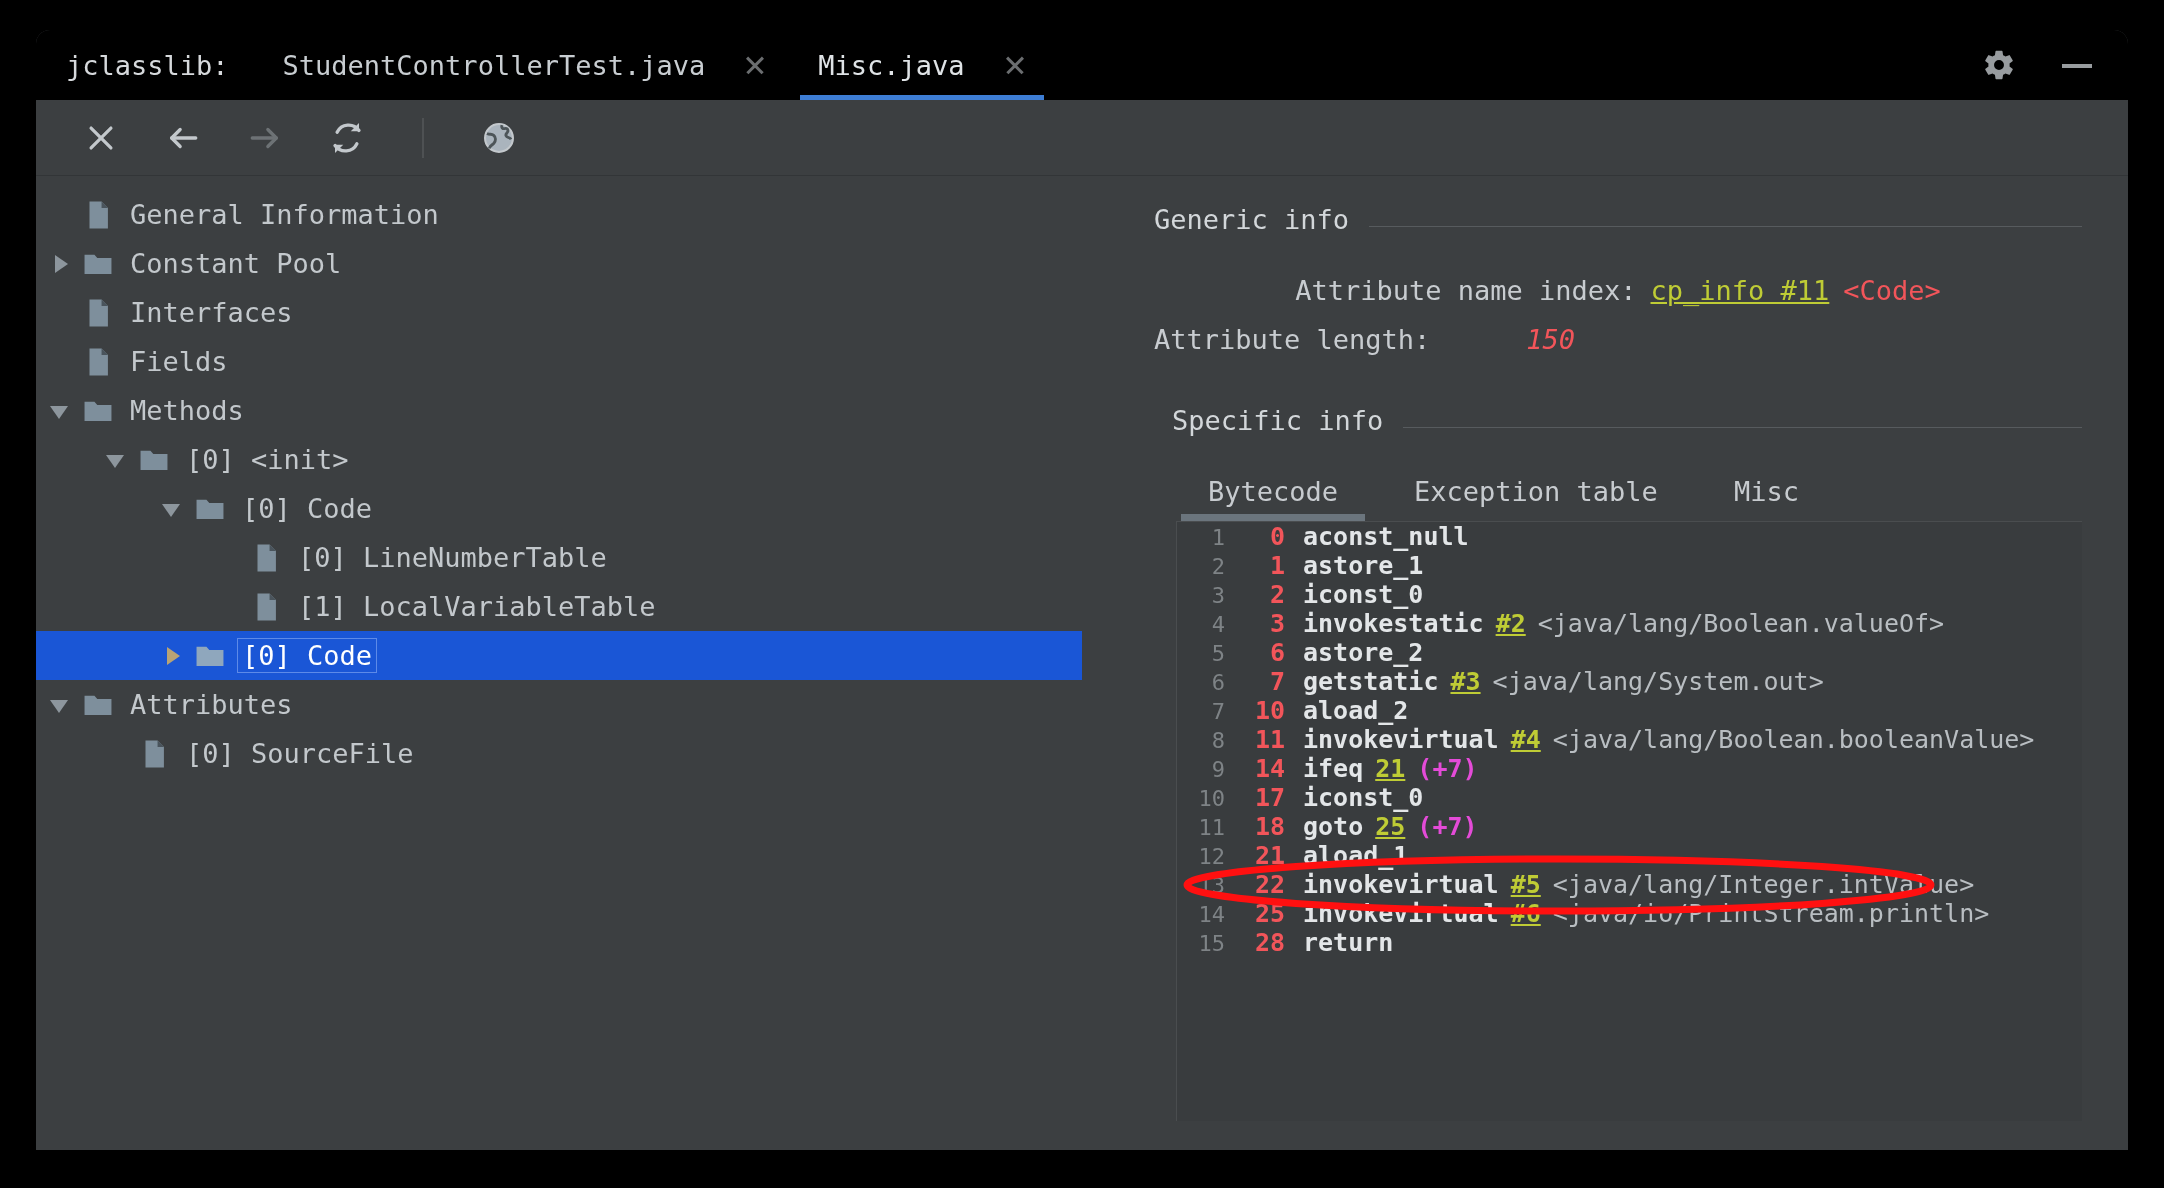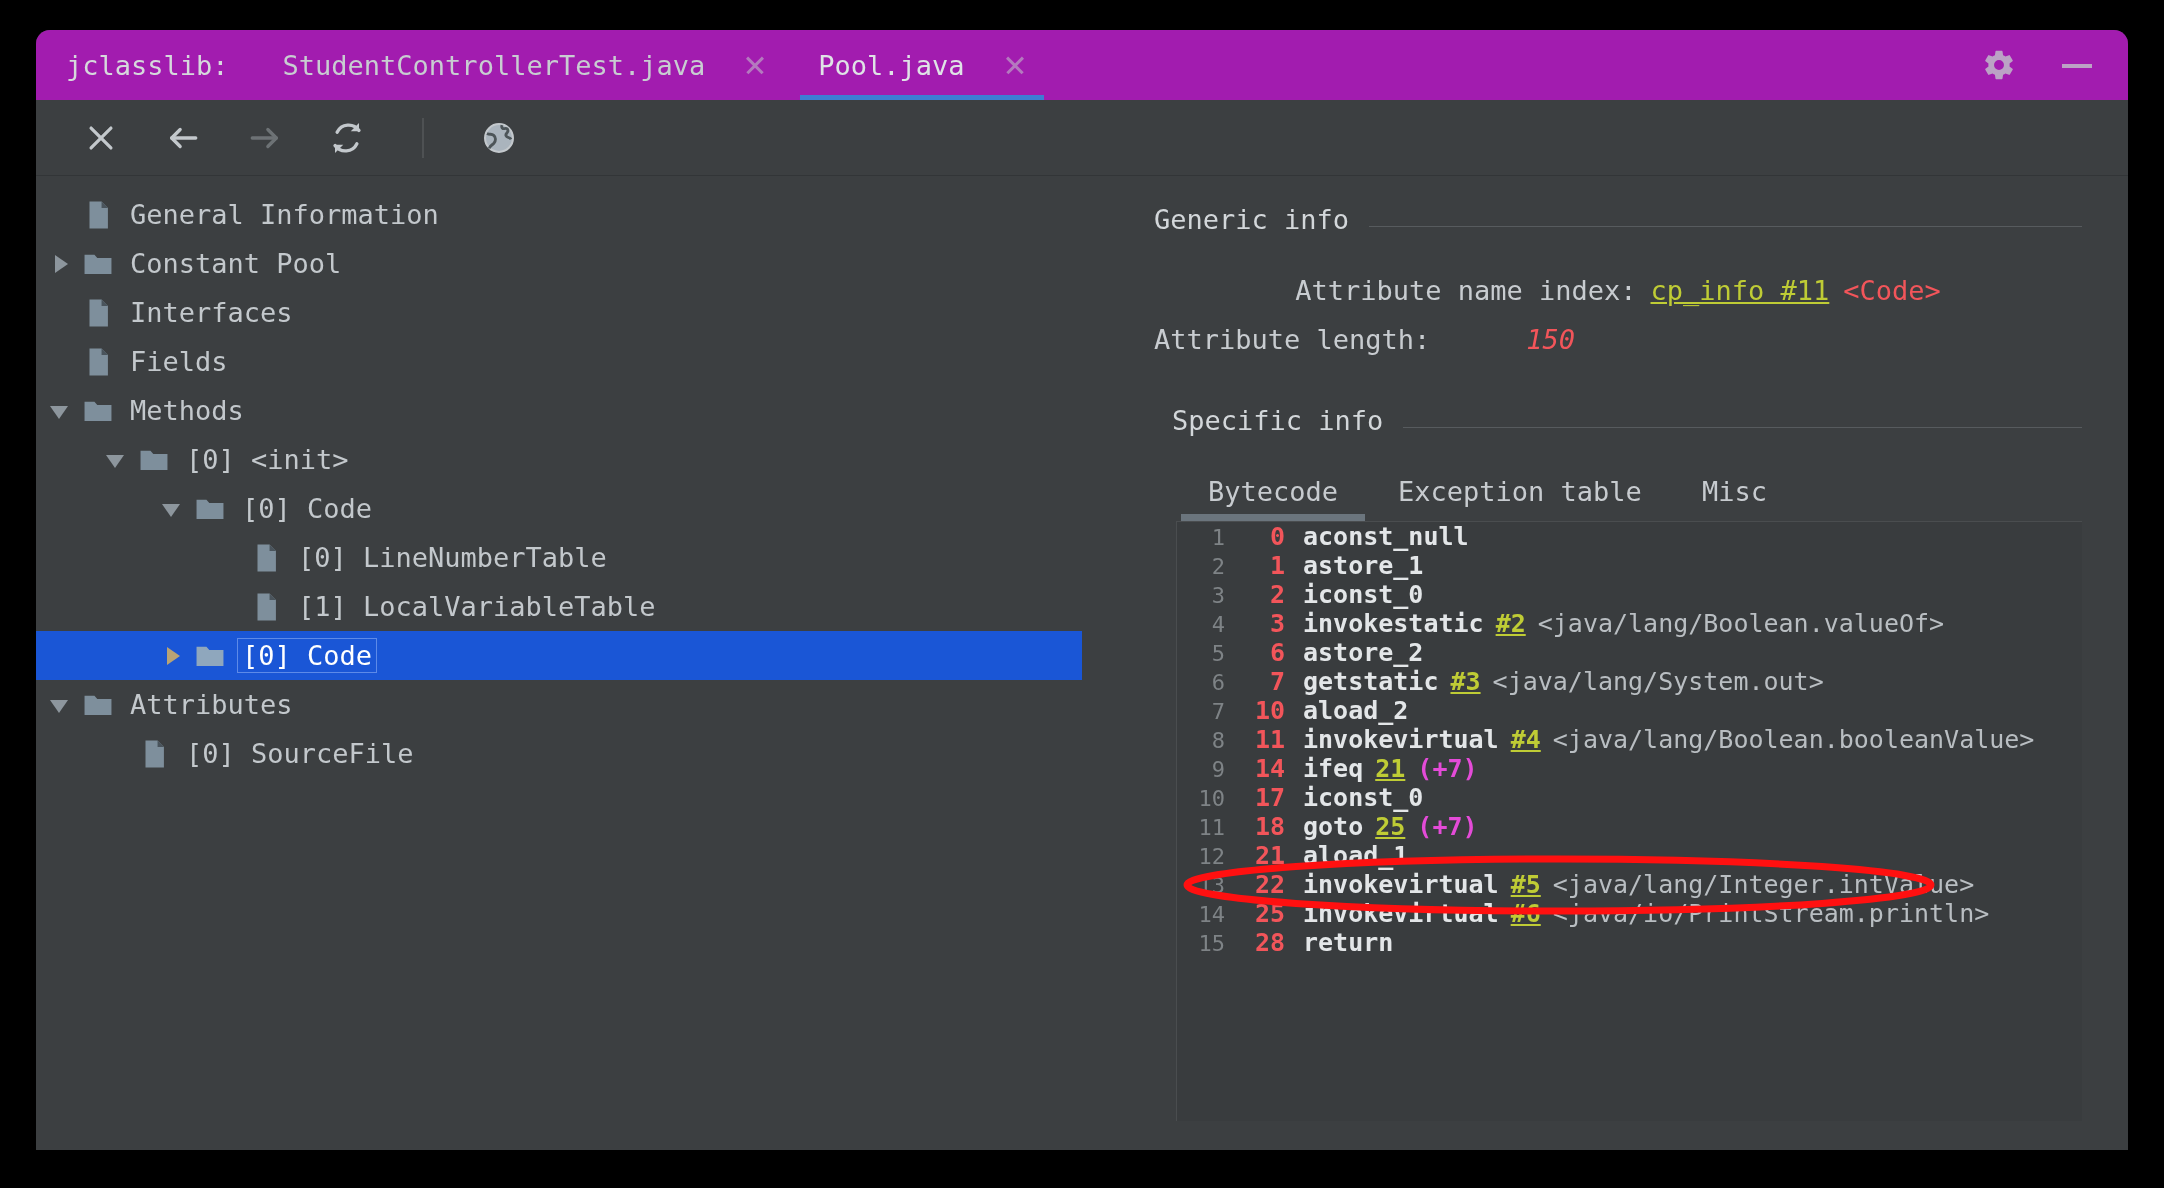--- a/index.html
+++ b/index.html
@@ -19,21 +19,21 @@
     background: #3c3f41;
     border-radius: 14px 14px 0 0;
     overflow: hidden;
     display: flex;
     flex-direction: column;
   }
 
   
   .titlebar {
     height: 70px;
-    background: #a21caf;
+    background: #000000;
     display: flex;
     align-items: stretch;
     position: relative;
     flex: 0 0 auto;
   }
   .app-name {
     display: flex; align-items: center;
     padding: 0 28px 0 30px;
     font-size: 27px;
     color: #d6d9dc;
@@ -181,21 +181,21 @@
     cursor: pointer;
   }
   .redval { color: #f2555a; font-style: italic; }
   .brackets { color: #f2555a; }
 
   
   .inner-tabs {
     display: flex; align-items: flex-end;
     margin-top: 36px;
     padding-left: 24px;
-    gap: 0;
+    gap: 16px;
   }
   .inner-tab {
     font-size: 27px;
     color: #c7cbcf;
     padding: 4px 30px 14px 30px;
     position: relative;
     white-space: nowrap;
     cursor: default;
   }
   .inner-tab.active::after {
@@ -270,21 +270,21 @@
 
   <div class="titlebar">
     <div class="app-name">jclasslib:</div>
 
     <div class="tabstrip">
       <div class="tab">
         <span class="tab-label">StudentControllerTest.java</span>
         <span class="tab-close"></span>
       </div>
       <div class="tab active">
-        <span class="tab-label">Pool.java</span>
+        <span class="tab-label">Misc.java</span>
         <span class="tab-close"></span>
       </div>
     </div>
 
     <div class="title-right">
       <span class="title-icon">
         <svg viewBox="0 0 24 24" fill="#c3c8cc">
           <path d="M19.43 12.98c.04-.32.07-.64.07-.98s-.03-.66-.07-.98l2.11-1.65a.5.5 0 0 0 .12-.64l-2-3.46a.5.5 0 0 0-.61-.22l-2.49 1a7.3 7.3 0 0 0-1.69-.98l-.38-2.65A.49.49 0 0 0 14 2h-4a.49.49 0 0 0-.49.42l-.38 2.65c-.61.25-1.17.59-1.69.98l-2.49-1a.5.5 0 0 0-.61.22l-2 3.46c-.13.22-.07.49.12.64l2.11 1.65c-.04.32-.07.65-.07.98s.03.66.07.98l-2.11 1.65a.5.5 0 0 0-.12.64l2 3.46c.12.22.39.3.61.22l2.49-1c.52.4 1.08.73 1.69.98l.38 2.65c.04.24.25.42.49.42h4c.24 0 .45-.18.49-.42l.38-2.65c.61-.25 1.17-.59 1.69-.98l2.49 1c.22.08.49 0 .61-.22l2-3.46a.5.5 0 0 0-.12-.64l-2.11-1.65zM12 15.5A3.5 3.5 0 1 1 12 8.5a3.5 3.5 0 0 1 0 7z"></path>
         </svg>
       </span>

